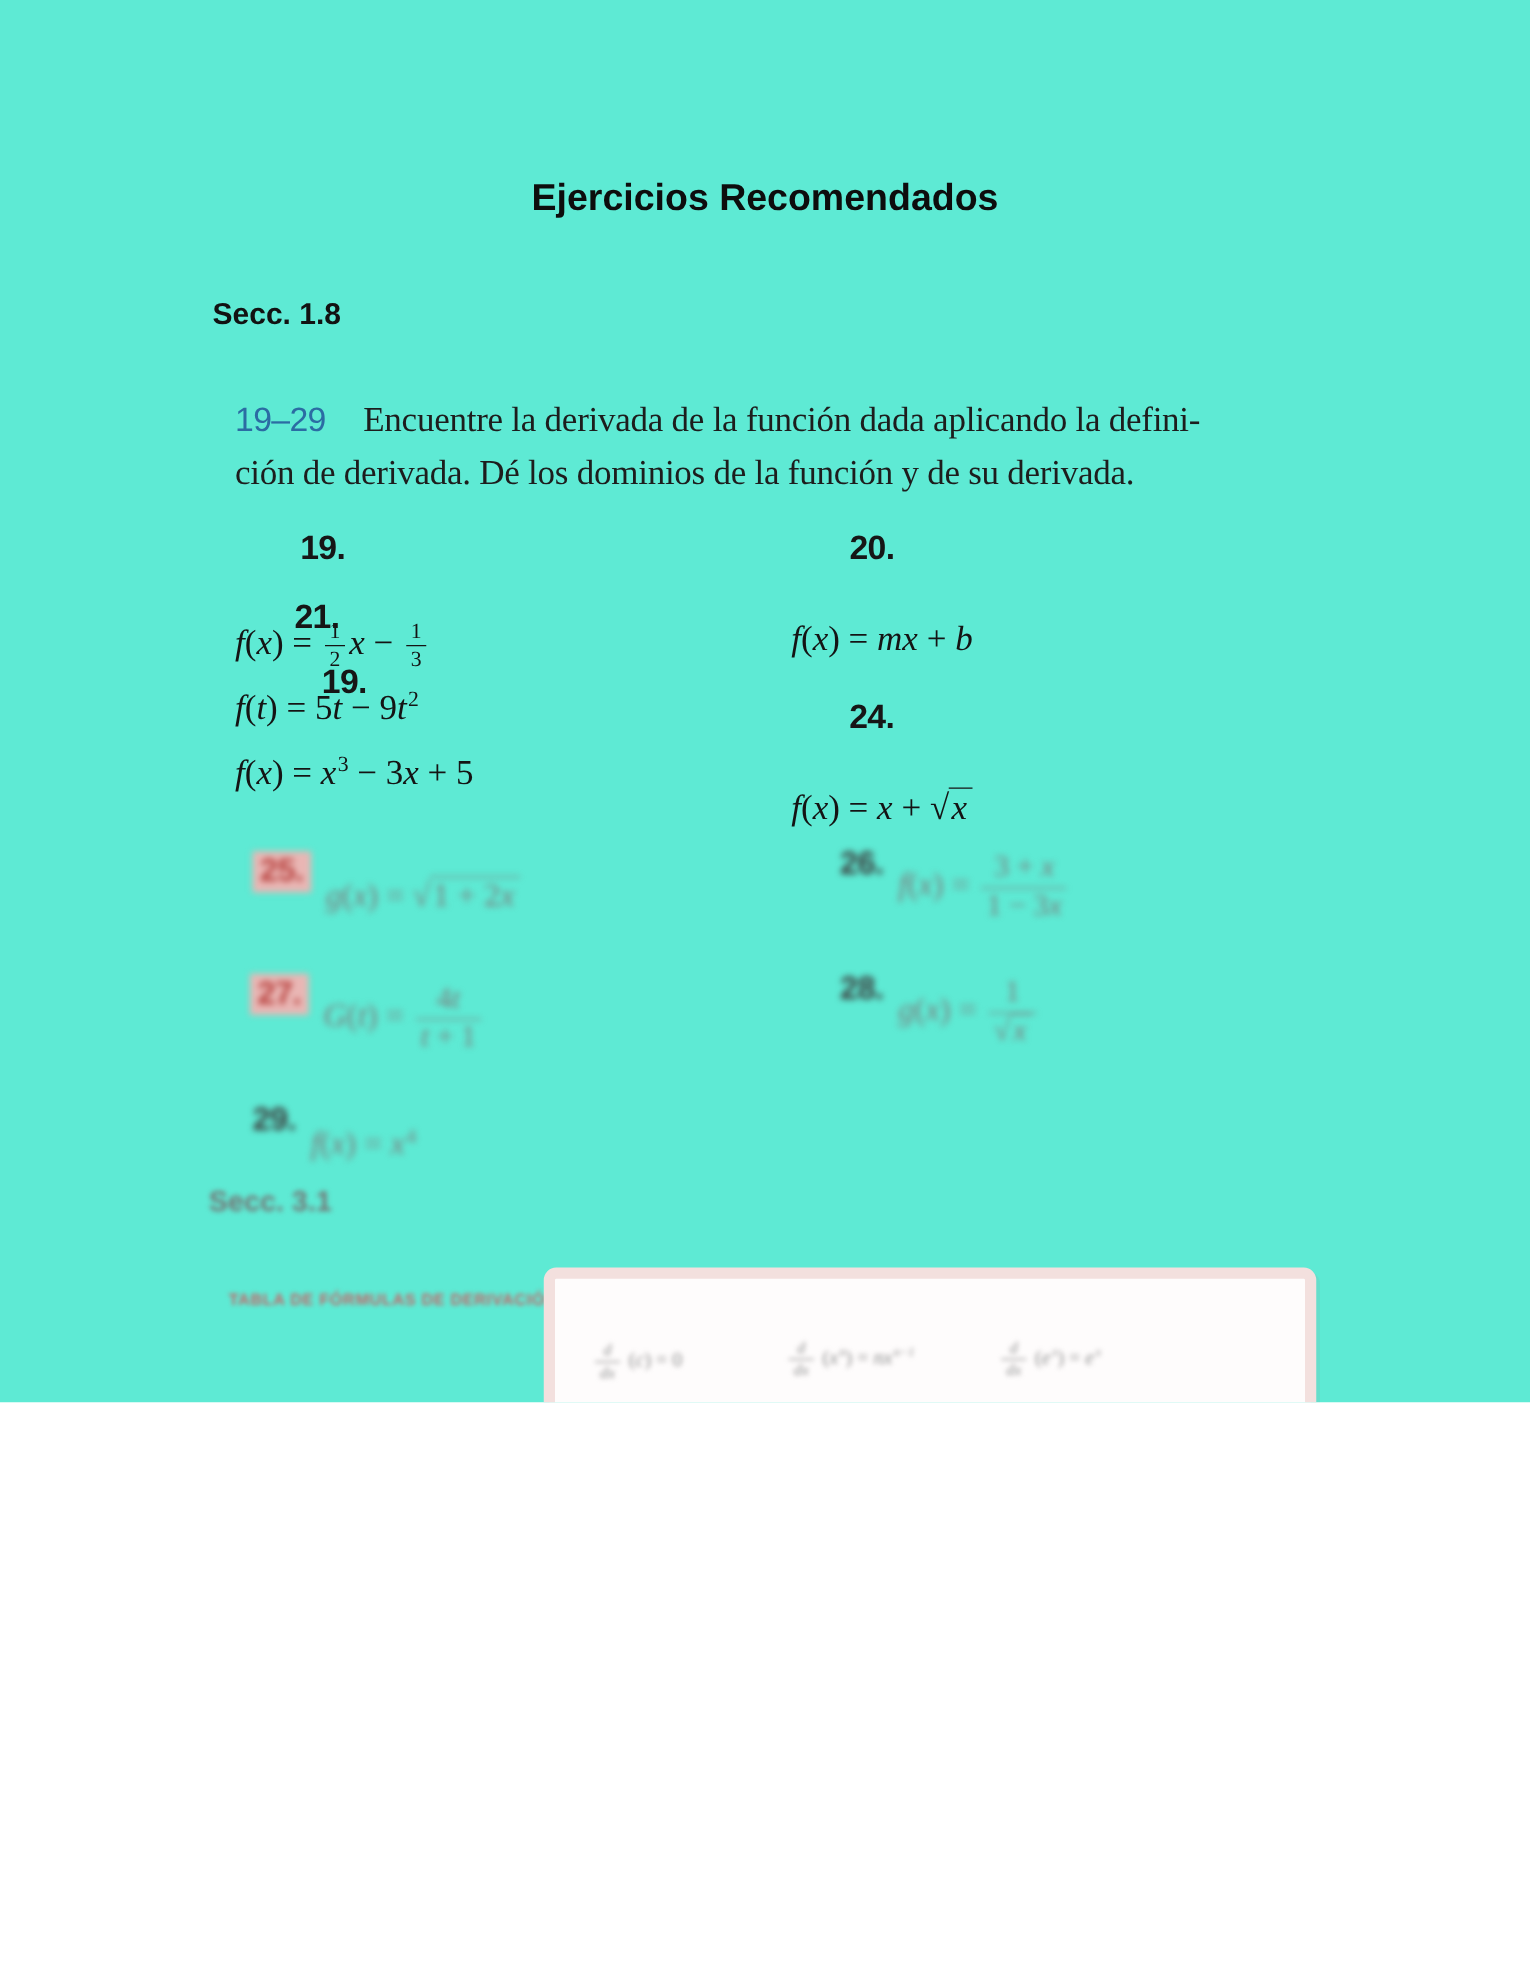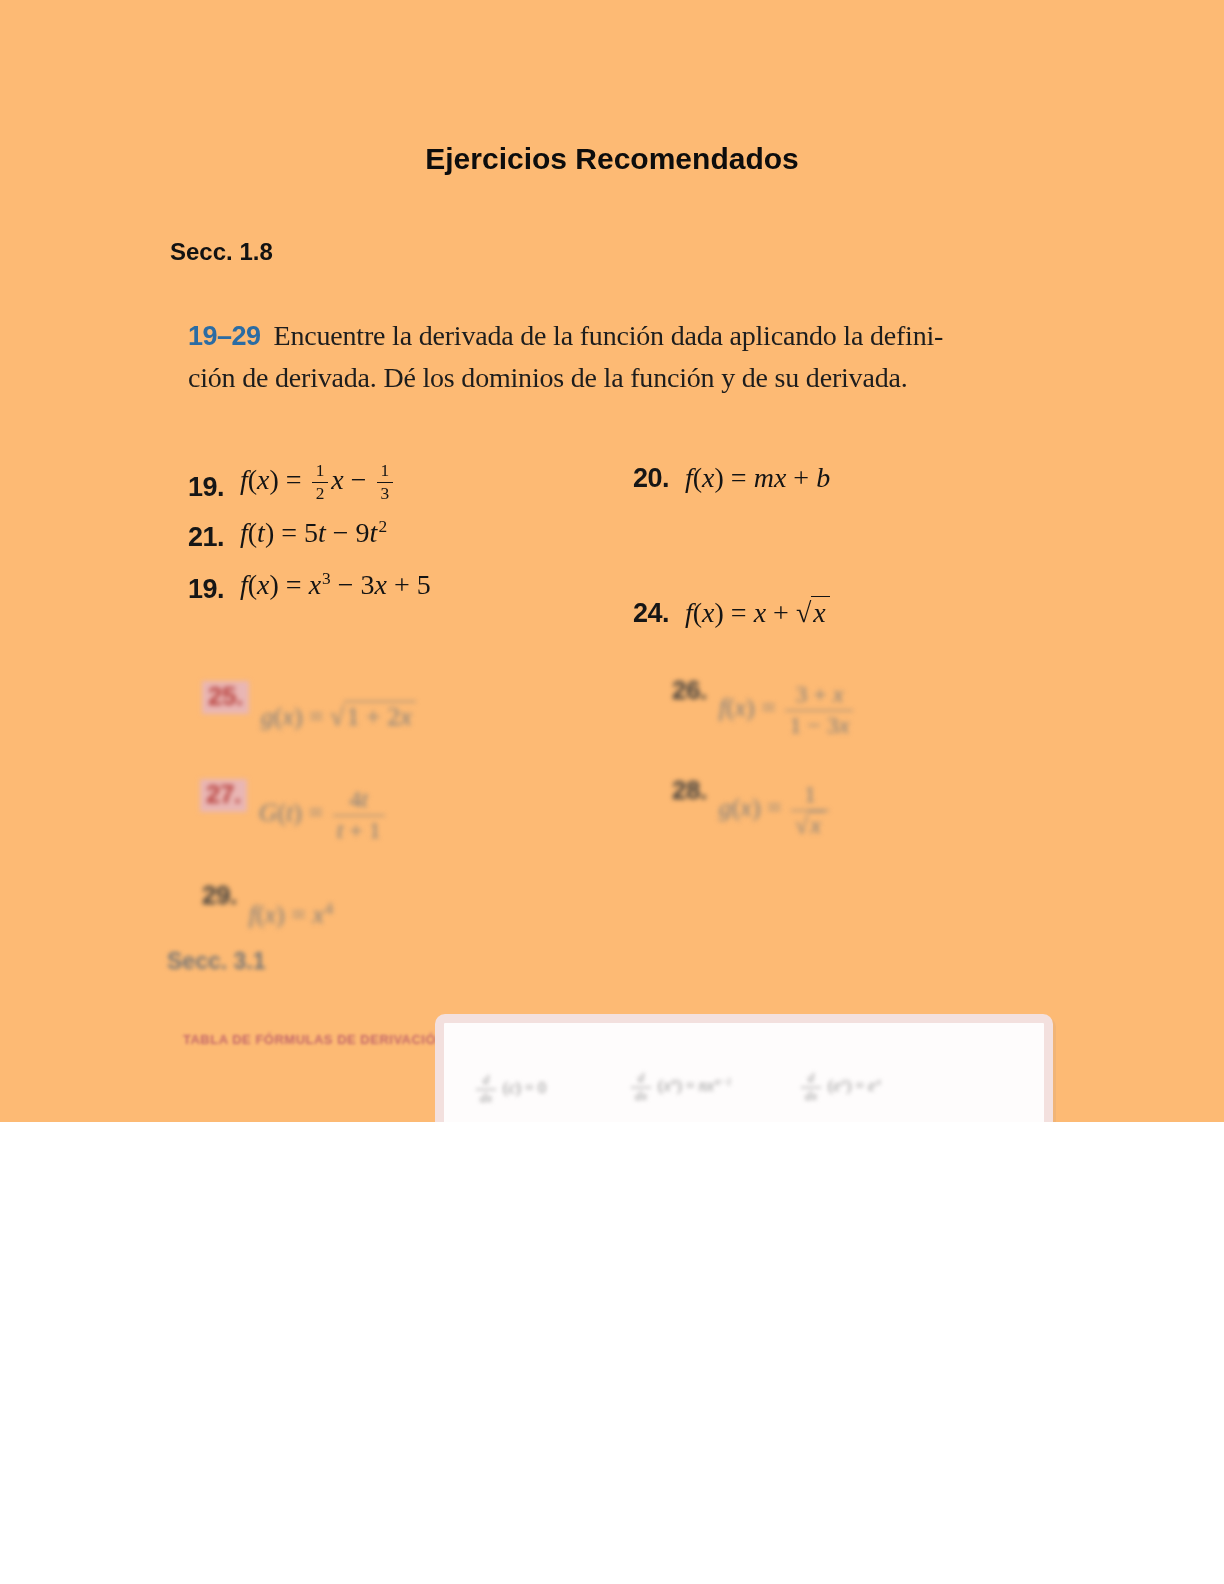--- a/index.html
+++ b/index.html
@@ -1,53 +1,53 @@
 <!DOCTYPE html>
 <html><head>
 <meta charset="utf-8">
 <style>
   html,body { margin:0; padding:0; background:#ffffff; }
   .page {
-    position:relative; width:1224px; height:1122px; background:#fdba74;
+    position:relative; width:1224px; height:1122px; background:#5eead4;
     overflow:hidden; font-family:"Liberation Sans", sans-serif;
   }
   .title {
     position:absolute; left:0; right:0; top:142px; text-align:center;
     font-weight:bold; font-size:30px; color:#0d0d0d; letter-spacing:0px;
   }
   .sec { position:absolute; font-weight:bold; font-size:24px; color:#121212; }
   .sec1 { left:170px; top:238px; }
   .sec2 { left:167px; top:948px; font-size:23px; color:#757575; filter:blur(2px); }
 
   .instr {
     position:absolute; left:188px; top:315px; width:860px;
     font-family:"Liberation Serif", serif; font-size:28px; color:#1d1d1d;
     line-height:42px; letter-spacing:-0.2px; white-space:nowrap;
   }
   .range {
-    font-family:"Liberation Sans", sans-serif; font-weight:bold;
-    font-size:27px; color:#2b6ca3; margin-right:13px; letter-spacing:-0.5px;
+    font-family:"Liberation Sans", sans-serif; font-weight:normal;
+    font-size:27px; color:#2b6ca3; margin-right:30px; letter-spacing:-0.5px;
   }
 
   
   .math { font-family:"Liberation Serif", serif; white-space:nowrap;margin-top:40px; }
   .mi { font-style:italic; }
   .mr { font-style:normal; }
   .sup { display:inline-block; font-size:0.62em; position:relative; top:-0.55em; margin-left:1px; }
   .frac { display:inline-flex; flex-direction:column; align-items:center;
           vertical-align:middle; line-height:1.15; margin:0 3px;
           font-size:0.92em; text-align:center; }
   .frac.small { font-size:0.62em; margin:0 3px; }
   .fn { display:block; padding:0 4px 1px; }
   .fd { display:block; border-top:1.8px solid currentColor; padding:1px 4px 0; }
   .rsign { font-style:normal; }
   .rad { border-top:1.8px solid currentColor; padding:0 4px 1px 2px; }
 
   
-  .ex { position:absolute; display:flex; align-items:flex-end; line-height:34px; }
+  .ex { position:absolute; display:flex; align-items:center; line-height:34px;flex-direction:column; }
   .exnum { font-family:"Liberation Sans", sans-serif; font-weight:bold;
            font-size:27px; color:#161616; width:52px; flex:none; letter-spacing:-0.5px; }
   .ex .math { font-size:28px; color:#141414; }
 
   
   .bex { position:absolute; display:flex; align-items:center; gap:12px; filter:blur(2.6px); }
   .bex .exnum { font-size:26px; color:#3c3c3c; width:auto; }
   .bex .math { font-size:26px; color:#7d7d7d; }
   .hl { background:#e9b6b4; color:#b8403d !important; padding:0 6px 2px; }
 

